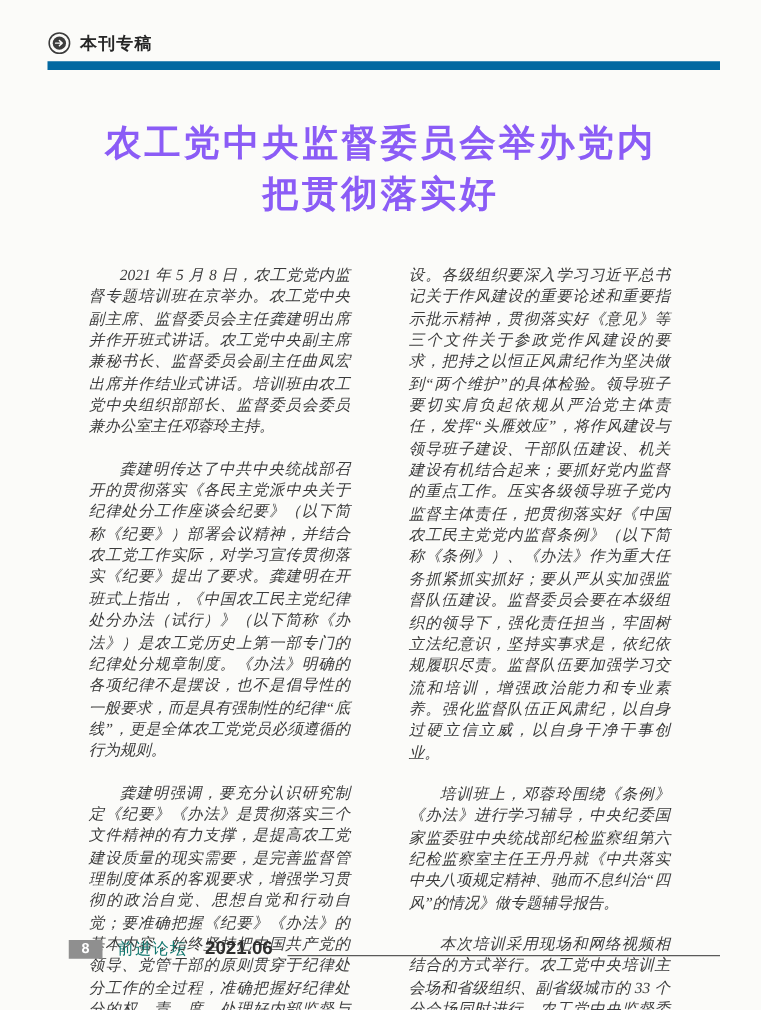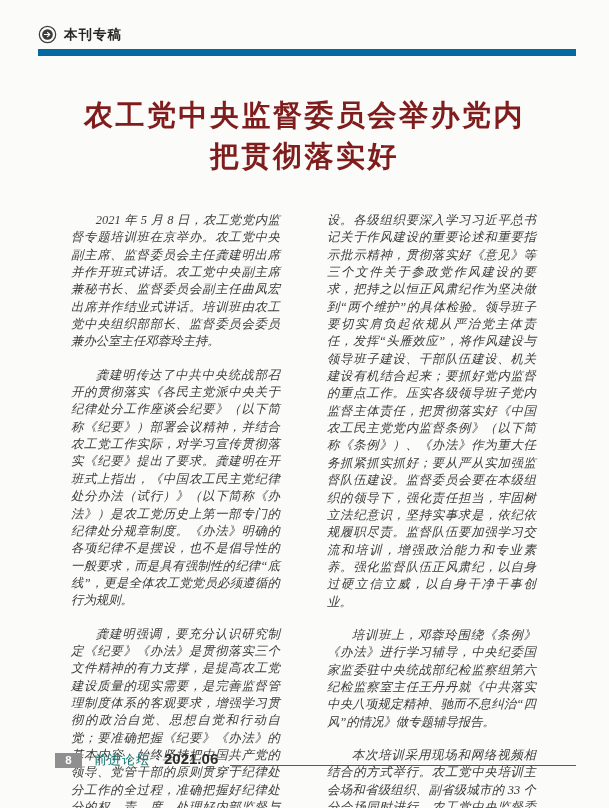--- a/index.html
+++ b/index.html
@@ -25,21 +25,21 @@
     font-family:"Liberation Sans","DejaVu Sans",sans-serif;
     font-weight:bold;font-size:13.5px;color:#262626;letter-spacing:1px;
   }
   
   .title{
     position:absolute;left:0;right:0;top:95px;
     text-align:center;
     font-family:"Liberation Sans","DejaVu Sans",sans-serif;
     font-weight:900;
     font-size:29px;line-height:41px;
-    color:#7f1d1d;letter-spacing:2.5px;
+    color:#8b5cf6;letter-spacing:2.5px;
   }
   
   .columns{
     position:absolute;left:55px;top:196px;width:498px;
     display:flex;gap:15px;
   }
   .col{
     width:241px;flex:0 0 241px;
     font-size:12.4px;line-height:17.35px;
     text-align:justify;

